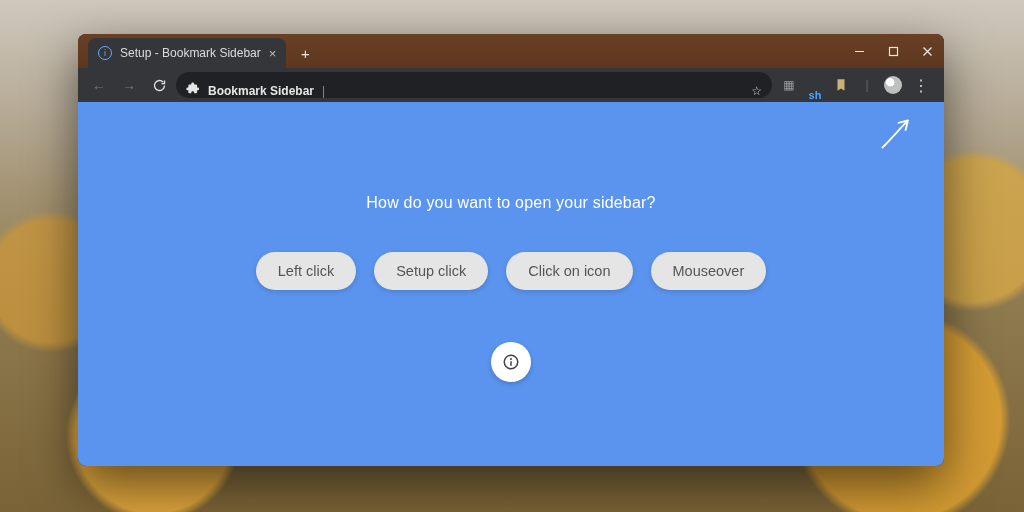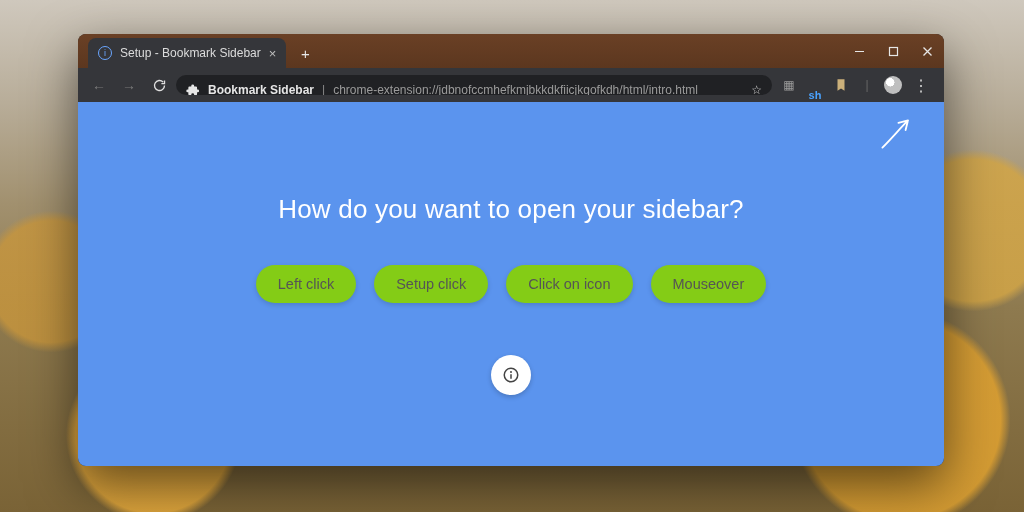--- a/index.html
+++ b/index.html
@@ -73,25 +73,25 @@
     padding: 0 8px;
     gap: 4px;
     color:#bfbfbf;
   }
   .navbtn {
     width:26px; height:26px; display:flex;align-items:center;justify-content:center;
     font-size:14px; color:#cfcfcf;
   }
   .navbtn.dis { color:#7a7a7a; }
   .omnibox {
-    flex: 1; height: 20px;
+    flex: 1; height: 26px;
     background: #202124;
     border-radius: 13px;
-    display:flex; align-items:flex-start;
-    padding: 8px 10px; gap: 8px;
+    display:flex; align-items:flex-end;
+    padding: 0 10px; gap: 8px;
     color:#cfcfcf; font-size:12px;
     overflow:hidden;
   }
   .omnibox .ext { color:#e6e6e6; font-weight:600; white-space:nowrap; }
   .omnibox .sep { color:#888; }
   .omnibox .url { color:#9b9b9b; white-space:nowrap; overflow:hidden; text-overflow:ellipsis; }
   .omnibox .star { margin-left:auto; color:#cfcfcf; }
   .ext-icons { display:flex; align-items:center; gap:8px; padding:0 4px; }
   .ext-icons .ico { width:18px; height:18px; display:flex;align-items:center;justify-content:center; color:#9b9b9b; font-size:12px;}
   .ext-icons .blue { color:#4aa3ff; font-weight:700; font-size:11px;margin-top:20px; }
@@ -104,30 +104,30 @@
     position: relative;
     display:flex; flex-direction:column; align-items:center;
   }
   .arrow {
     position:absolute; top:12px; right:28px;
     width:40px; height:40px;
   }
   .heading {
     margin-top: 92px;
     color: #ffffff;
-    font-size: 26px;
+    font-size: 16px;
     font-weight: 400;
     letter-spacing: .2px;
   }
   .options {
     margin-top: 40px;
     display:flex; gap:18px;
   }
   .pill {
-    background:#84cc16;
+    background:#e5e5e5;
     color:#555;
     border-radius: 999px;
     height: 38px;
     padding: 0 22px;
     display:flex; align-items:center; justify-content:center;
     font-size: 14.5px;
     box-shadow: 0 2px 5px rgba(0,0,0,.15);
     cursor:pointer;
   }
   .info-circle {
@@ -184,21 +184,20 @@
       </div>
 
       <div class="omnibox">
         <span>
           <svg width="14" height="14" viewBox="0 0 24 24">
               <path fill="#e6e6e6" d="M20 11h-1V8a2 2 0 0 0-2-2h-3V5a2.5 2.5 0 0 0-5 0v1H6a2 2 0 0 0-2 2v3H3a2.5 2.5 0 0 0 0 5h1v3a2 2 0 0 0 2 2h3v-1a2.5 2.5 0 0 1 5 0v1h3a2 2 0 0 0 2-2v-3h1a2.5 2.5 0 0 0 0-5z"></path>
             </svg>
         </span>
         <span class="ext">Bookmark Sidebar</span>
         <span class="sep">|</span>
-        <span class="url">chrome-extension://jdbnofccmhefkmjbkkdkfiicjkgofkdh/html/intro.html</span>
         <span class="star">☆</span>
       </div>
 
       <div class="ext-icons">
         <span class="ico">▦</span>
         <span class="ico blue">sh</span>
         <span class="ico">
           <svg width="14" height="14" viewBox="0 0 24 24">
               <path fill="#cbb07a" d="M6 2h12v20l-6-4-6 4z"></path>
             </svg>

